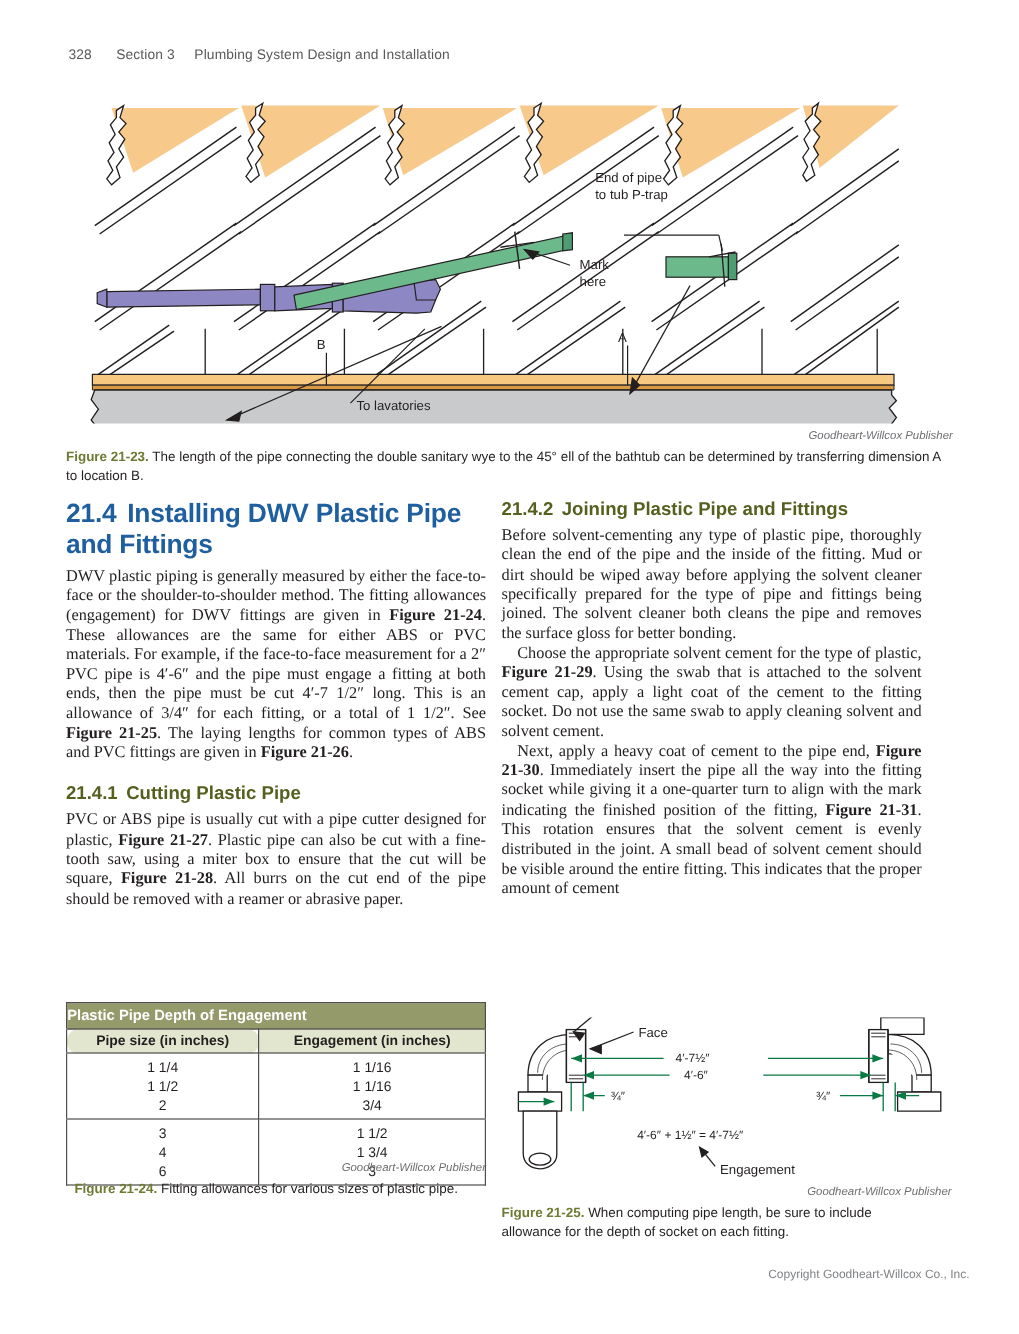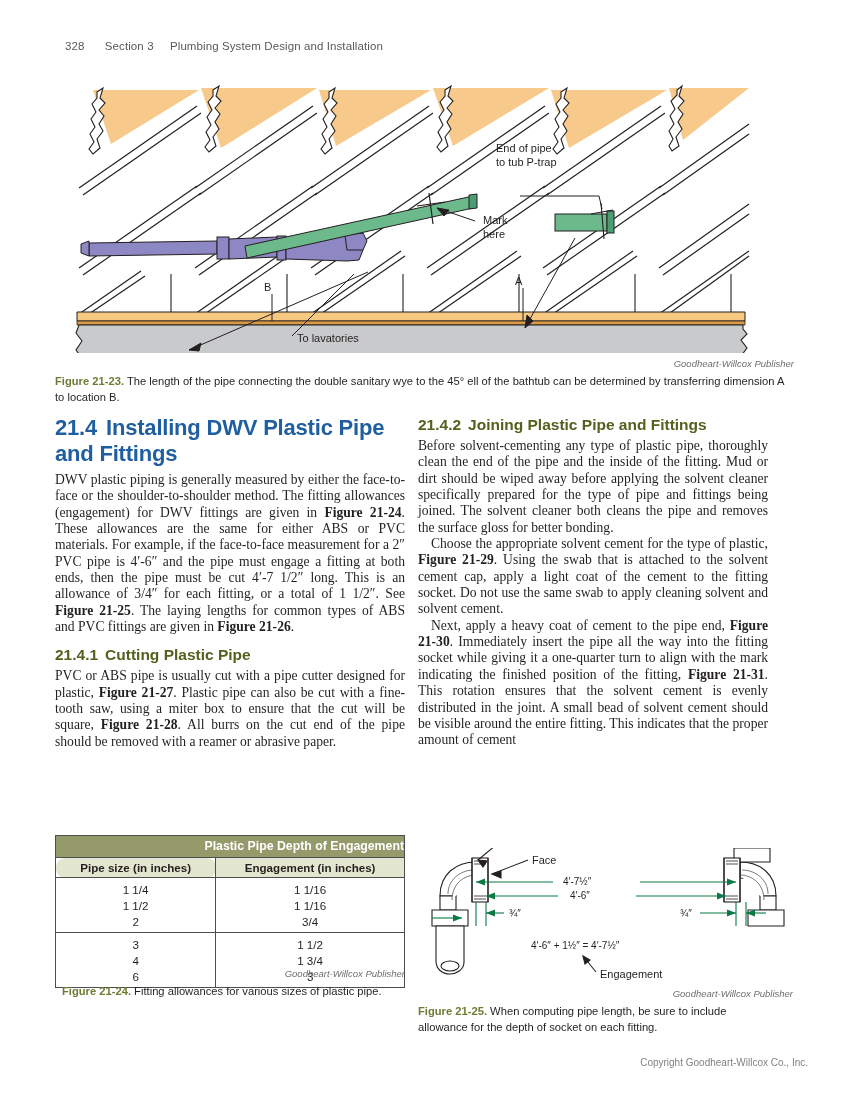--- a/index.html
+++ b/index.html
@@ -1,20 +1,20 @@
 <!DOCTYPE html>
 <html><head>
 <meta charset="utf-8">
 <style>
   html,body{margin:0;padding:0;background:#ffffff;}
   body{width:849px;height:1112px;position:relative;font-family:"Liberation Serif",serif;color:#231f20;}
   .page{position:absolute;inset:0;width:849px;height:1112px;overflow:hidden;}
 
   
-  .runhead{position:absolute;left:65px;top:40px;font-family:"Liberation Sans",sans-serif;
+  .runhead{position:absolute;left:57px;top:40px;font-family:"Liberation Sans",sans-serif;
            font-size:11.5px;color:#58595b;letter-spacing:.1px;}
   .runhead .pg{margin-right:17px;}
   .runhead .sec{margin-right:13px;}
 
   
   .fig23{position:absolute;left:71px;top:78px;width:680px;height:275px;}
   .fig23 svg{display:block;}
   .fig-credit{font-family:"Liberation Sans",sans-serif;font-style:italic;font-size:9.5px;color:#6d6e71;}
   .credit23{position:absolute;right:55px;top:358px;}
 
@@ -26,33 +26,33 @@
   .col{position:absolute;width:350px;}
   .colL{left:55px;top:415px;}
   .colR{left:418px;top:415px;}
 
   h2.sec-head{font-family:"Liberation Sans",sans-serif;font-weight:bold;color:#1f5fa0;
               font-size:22px;line-height:26px;margin:0 0 5px 0;letter-spacing:-.2px;}
   h2.sec-head .num{margin-right:9px;}
   h3.sub-head{font-family:"Liberation Sans",sans-serif;font-weight:bold;color:#55601f;
               font-size:15.5px;line-height:20px;margin:0 0 3px 0;}
   h3.sub-head .num{margin-right:7px;text-align:right;}
-  h3.sub-head.sp{margin-top:10px;}
+  h3.sub-head.sp{margin-top:17px;}
 
   p.body{margin:0;font-size:13.6px;line-height:16.35px;text-align:justify;
          text-justify:inter-word;hyphens:manual;}
   p.body.ind{text-indent:13px;}
   p.body b{font-weight:bold;}
 
   
   .tblwrap{position:absolute;left:55px;top:835px;width:350px;}
   table.eng{border-collapse:collapse;width:350px;font-family:"Liberation Sans",sans-serif;
             border:1px solid #4d4d4d;}
   table.eng .title td{background:#959a6a;color:#ffffff;font-weight:bold;font-size:12.3px;
-            text-align:right;padding:3px 0 4px;border-bottom:1px solid #4d4d4d;}
+            text-align:left;padding:3px 0 4px;border-bottom:1px solid #4d4d4d;}
   table.eng .hdr td{background:#e3e6cf;color:#231f20;font-weight:bold;font-size:11.6px;
             text-align:center;padding:2.5px 0 3.5px;border-bottom:1px solid #4d4d4d;}
   table.eng td.c{border-right:1px solid #4d4d4d;border-radius:9px;}
   table.eng tbody td{font-size:11.6px;text-align:center;padding:0;vertical-align:top;background:#fff;}
   table.eng tbody td div{padding:1.5px 0;text-align:center;}
   table.eng tbody tr.grp td{border-bottom:1px solid #4d4d4d;padding-top:3px;padding-bottom:3px;}
   table.eng tbody tr.grp.last td{border-bottom:none;}
 
   .credit24{position:absolute;left:55px;top:968px;width:350px;text-align:right;}
   .cap24{position:absolute;left:62px;top:984px;width:355px;}

